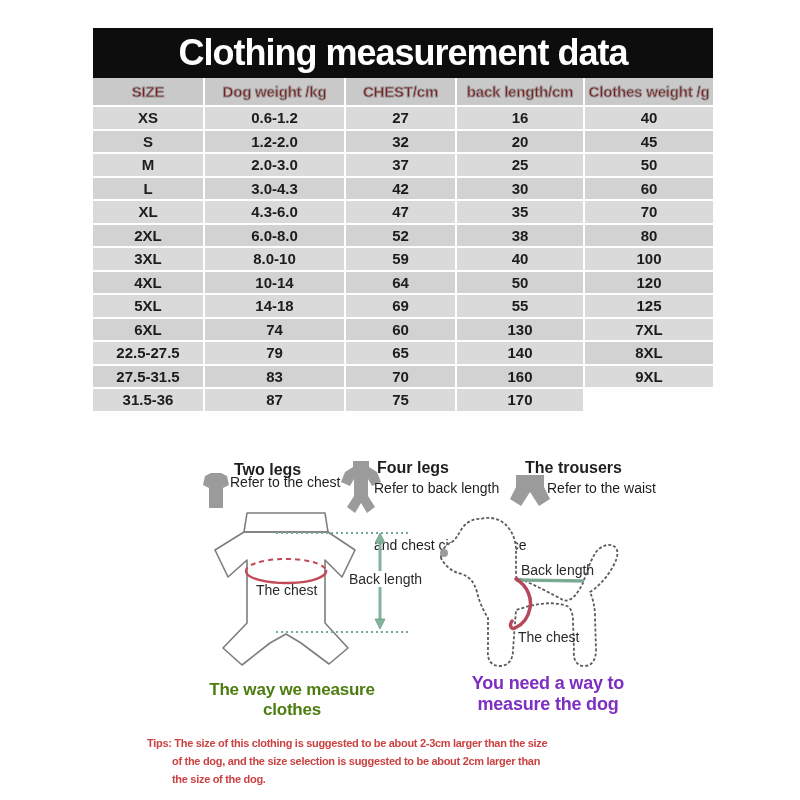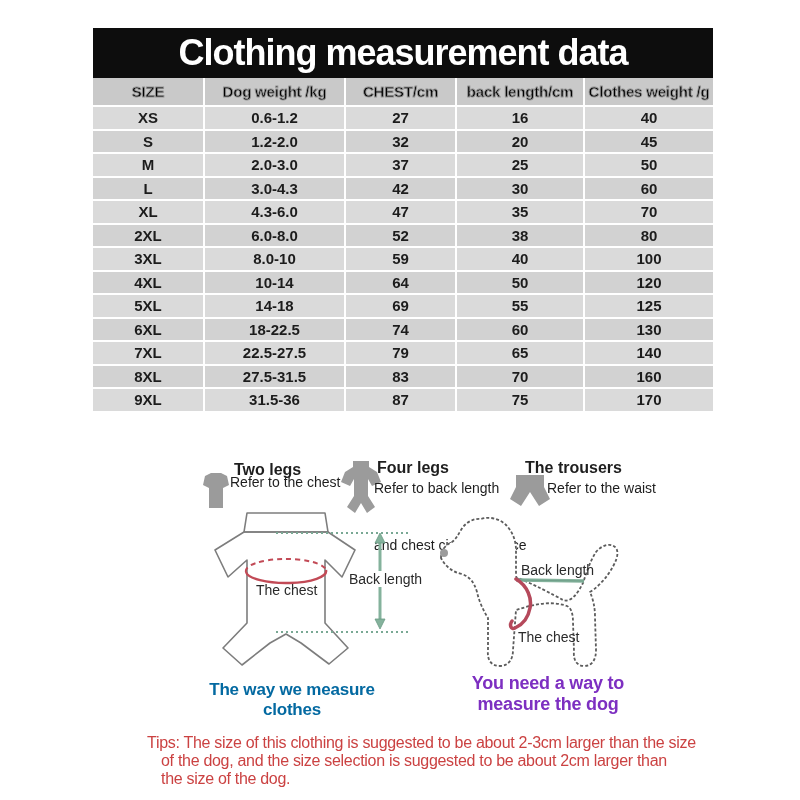--- a/index.html
+++ b/index.html
@@ -8,43 +8,43 @@
 
   
   .title-bar{position:absolute;left:93px;top:28px;width:620px;height:50px;background:#0d0d0d;display:flex;align-items:center;justify-content:center;}
   .title-bar span{color:#ffffff;font-size:36px;font-weight:700;letter-spacing:-1px;white-space:nowrap;}
 
   
   .size-table{position:absolute;left:93px;top:78px;width:620px;}
   .thead,.tbody{display:grid;grid-template-columns:110px 139px 109px 126px 128px;column-gap:2px;}
   .thead{margin-bottom:2px;}
   .thead .hcell{height:27px;line-height:27px;background:#c9c9c9;text-align:center;
-    color:#000000;font-weight:700;font-size:15px;letter-spacing:-0.2px;white-space:nowrap;
+    color:#7f1d1d;font-weight:700;font-size:15px;letter-spacing:-0.2px;white-space:nowrap;
     -webkit-text-stroke:0.8px #979797;text-shadow:0 0 1px #9b9b9b;}
   .tbody{row-gap:2px;grid-auto-rows:21.5px;}
   .tbody .cell{background:#dadada;text-align:center;line-height:21.5px;font-size:15px;font-weight:600;color:#1c1c1c;white-space:nowrap;}
   .tbody .cell.alt{background:#d2d2d2;}
 
   
   .legend-title{position:absolute;font-size:16px;font-weight:600;color:#1e1e1e;white-space:nowrap;}
   .legend-desc{position:absolute;font-size:14px;font-weight:500;color:#1e1e1e;white-space:nowrap;}
   .legend-icon{position:absolute;}
 
   
   .diag-label{position:absolute;font-size:14px;font-weight:500;color:#2a2a2a;white-space:nowrap;}
   .diag-label.on-arrow{background:#ffffff;padding:0 2px;}
 
   .caption-left{position:absolute;left:178px;top:680px;width:228px;text-align:center;
-    color:#0369a1;font-size:17px;font-weight:600;letter-spacing:-0.2px;}
+    color:#4d7c0f;font-size:17px;font-weight:600;letter-spacing:-0.2px;}
   .caption-right{position:absolute;left:452px;top:673px;width:192px;text-align:center;
     color:#7d2fc1;font-size:18px;font-weight:600;line-height:21px;letter-spacing:-0.2px;}
 
-  .tips{position:absolute;left:147px;top:734px;color:#cb4242;font-size:16px;font-weight:400;
+  .tips{position:absolute;left:147px;top:734px;color:#cb4242;font-size:11px;font-weight:700;
     letter-spacing:-0.3px;line-height:18px;white-space:nowrap;}
-  .tips .cont{margin-left:14px;}
+  .tips .cont{margin-left:25px;}
 
   svg{position:absolute;overflow:visible;}
 </style>
 </head>
 <body>
 
 <div class="page">
 
   <div class="title-bar">
     <span>Clothing measurement data</span>
@@ -98,21 +98,20 @@
         <div class="cell alt">10-14</div>
         <div class="cell alt">64</div>
         <div class="cell alt">50</div>
         <div class="cell alt">120</div>
         <div class="cell">5XL</div>
         <div class="cell">14-18</div>
         <div class="cell">69</div>
         <div class="cell">55</div>
         <div class="cell">125</div>
         <div class="cell alt">6XL</div>
-        <div class="cell alt">18-22.5</div>
         <div class="cell alt">74</div>
         <div class="cell alt">60</div>
         <div class="cell alt">130</div>
         <div class="cell">7XL</div>
         <div class="cell">22.5-27.5</div>
         <div class="cell">79</div>
         <div class="cell">65</div>
         <div class="cell">140</div>
         <div class="cell alt">8XL</div>
         <div class="cell alt">27.5-31.5</div>

